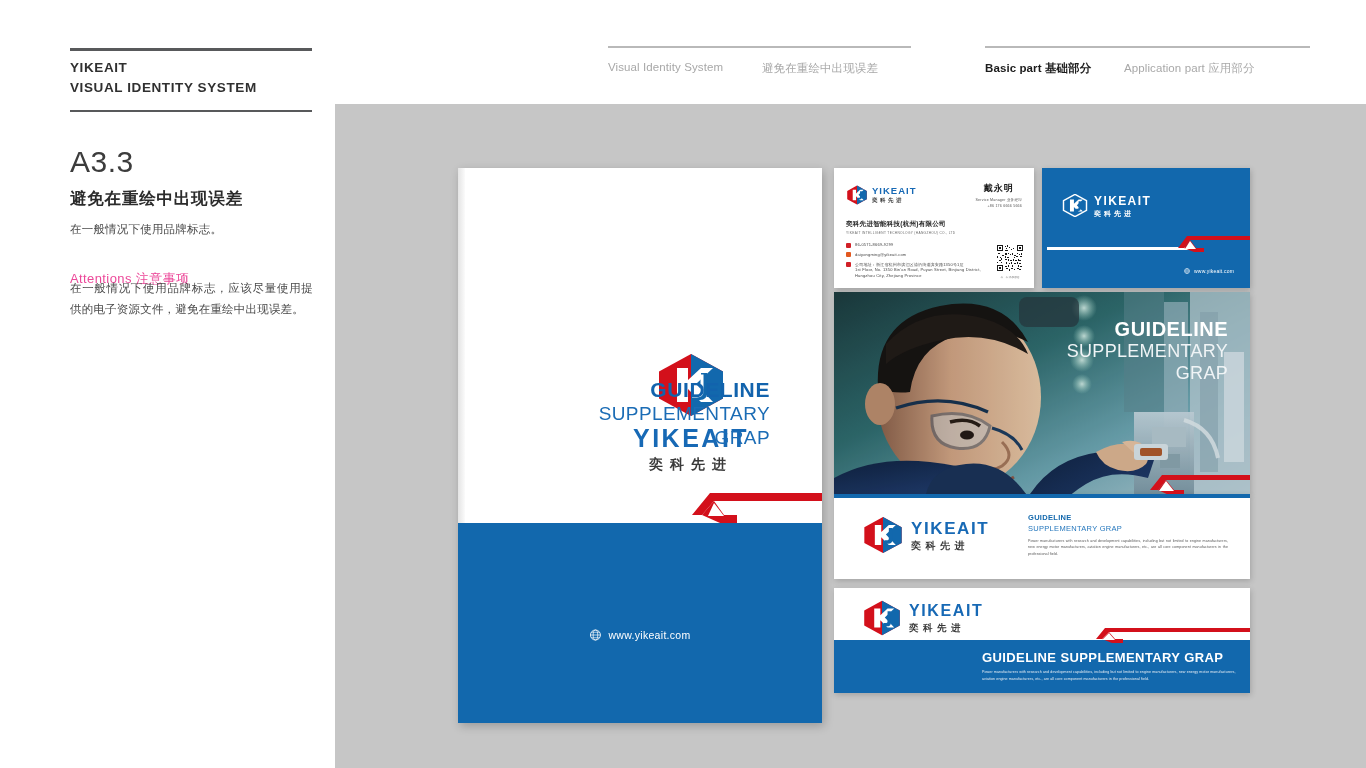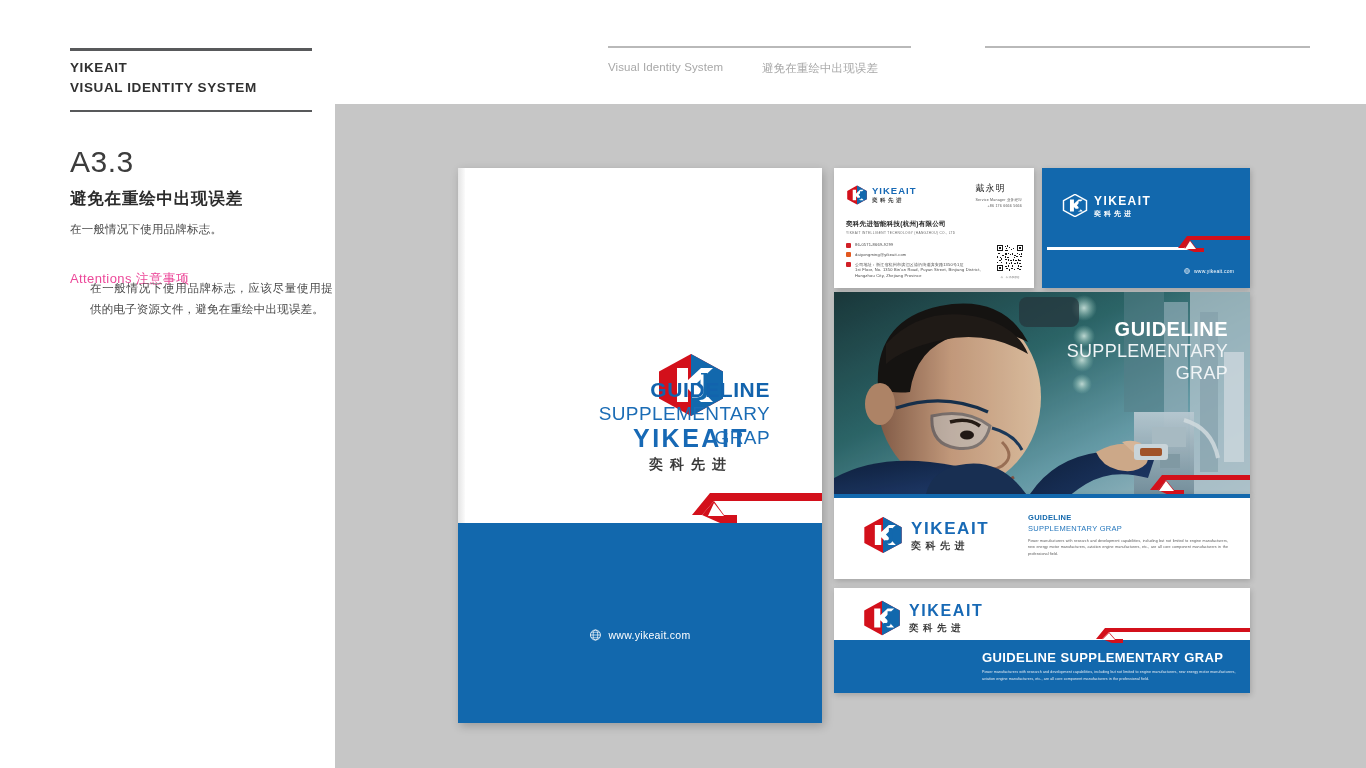--- a/index.html
+++ b/index.html
@@ -17,21 +17,21 @@
   .rule-top { height: 3px; background: #58595b; width: 100%; }
   .rule-bot { height: 1.5px; background: #58595b; width: 100%; margin-top: 7px; }
   .brand-name { font-size: 13.5px; font-weight: 700; letter-spacing: .6px; color: #303030; line-height: 1.45; padding: 7px 0 0 0;}
   .brand-sub { font-size: 13.5px; font-weight: 700; letter-spacing: .6px; color: #303030; line-height: 1.45; padding-bottom: 6px;}
 
   .sec-code { position: absolute; left: 70px; top: 145px; font-size: 30px; font-weight: 400; color: #3c3c3c; letter-spacing: .5px;}
   .sec-title { position: absolute; left: 70px; top: 188px; font-size: 16.5px; font-weight: 700; color: #2b2b2b; letter-spacing: .8px;}
   .sec-desc { position: absolute; left: 70px; top: 220px; font-size: 11.5px; color: #4a4a4a; line-height:1.7; letter-spacing:.2px;}
 
   .att-title { position: absolute; left: 70px; top: 270px; font-size: 13px; color: #ec4899; letter-spacing: .4px;}
-  .att-body { position: absolute; left: 70px; top: 278px; width: 243px; font-size: 11.5px; color: #4a4a4a; line-height: 1.85; letter-spacing: .2px; text-align: justify; margin-left: 20px;}
+  .att-body { position: absolute; left: 70px; top: 278px; width: 243px; font-size: 11.5px; color: #4a4a4a; line-height: 1.85; letter-spacing: .2px; text-align: justify;}
 
   
   .nav { position: absolute; top: 46px; height: 40px; }
   .nav-rule { height: 1.5px; background: #b9b9b9; }
   .nav-row { display: flex; padding-top: 13px; }
   .nav-left { left: 608px; width: 303px; }
   .nav-right { left: 985px; width: 325px; }
   .nav-item { font-size: 11.5px; color: #a8a8a8; letter-spacing: .1px; white-space: nowrap;}
   .nav-item.cn { margin-left: 0; }
   .nav-left .nav-item:first-child { width: 154px; }
@@ -62,21 +62,21 @@
   .cover-blue { position: absolute; left: 0; bottom: 0; width: 100%; height: 200px; background: #1268ad; }
   .cover-arrow { position: absolute; right: 0; bottom: 200px; width: 160px; height: 38px; }
   .cover-url { position: absolute; left: 50%; transform: translateX(-50%); bottom: 82px;
                display:flex; align-items:center; gap:7px; color:#fff; font-size: 10.5px; letter-spacing:.3px;}
   .globe { width: 12px; height: 12px; }
 
   
   .bcard { position: absolute; left: 834px; top: 168px; width: 200px; height: 120px; background:#fff;
            box-shadow: 1px 2px 6px rgba(0,0,0,.2); }
   .bcard-top { display:flex; justify-content: space-between; padding: 14px 12px 0 12px; }
-  .bc-name { font-size: 9px; font-weight: 400; color:#1c1c1c; text-align:left; letter-spacing:1px;}
+  .bc-name { font-size: 9px; font-weight: 700; color:#1c1c1c; text-align:center; letter-spacing:1px;}
   .bc-role { font-size: 3.6px; color:#555; text-align:right; margin-top:3px; letter-spacing:.2px;}
   .bc-phone { font-size: 3.6px; color:#555; text-align:right; margin-top:2px; letter-spacing:.2px;}
   .bc-company { font-size: 6.6px; font-weight:700; color:#1f1f1f; letter-spacing: .2px;}
   .bc-company-en { font-size: 3.2px; color:#6a6a6a; letter-spacing: .35px; margin-top:2px;}
   .bc-lines { padding: 0 12px; margin-top: 7px;}
   .bc-line { display:flex; align-items:flex-start; gap:4px; margin-top: 4px; }
   .bc-ico { width:5px; height:5px; background:#d12027; border-radius:1px; flex:none; margin-top:.5px;}
   .bc-ico.o { background:#e2581f;}
   .bc-txt { font-size: 4px; color:#444; line-height:1.45; letter-spacing:.2px;}
   .qr { position:absolute; right: 11px; bottom: 17px; width: 26px; height: 26px;}
@@ -144,20 +144,30 @@
   <div class="nav nav-left" style="left:608px;width:303px;">
     <div class="nav-rule"></div>
     <div class="nav-row">
       <div class="nav-item">Visual Identity System</div>
       <div class="nav-item cn">避免在重绘中出现误差</div>
     </div>
   </div>
 
   <div class="nav nav-right" style="left:985px;width:325px;">
     <div class="nav-rule"></div>
+    <div class="nav-row">
+      <div class="nav-item active">
+        <span>Basic part</span>
+        <span class="cnpart">基础部分</span>
+      </div>
+      <div class="nav-item">
+        <span>Application part</span>
+        <span class="cnpart">应用部分</span>
+      </div>
+    </div>
   </div>
 
   <div class="cover">
     <div class="cover-spine"></div>
 
     <div class="cover-logo logo">
       <div style="display:flex;flex-direction:column;align-items:center;">
         <span class="hexwrap">
           <svg width="72" height="64" viewBox="0 0 72 64">
             <path d="M36 1 L68 18.5 L68 45.5 L36 63 L4 45.5 L4 18.5 Z" fill="#d3101b"></path>

